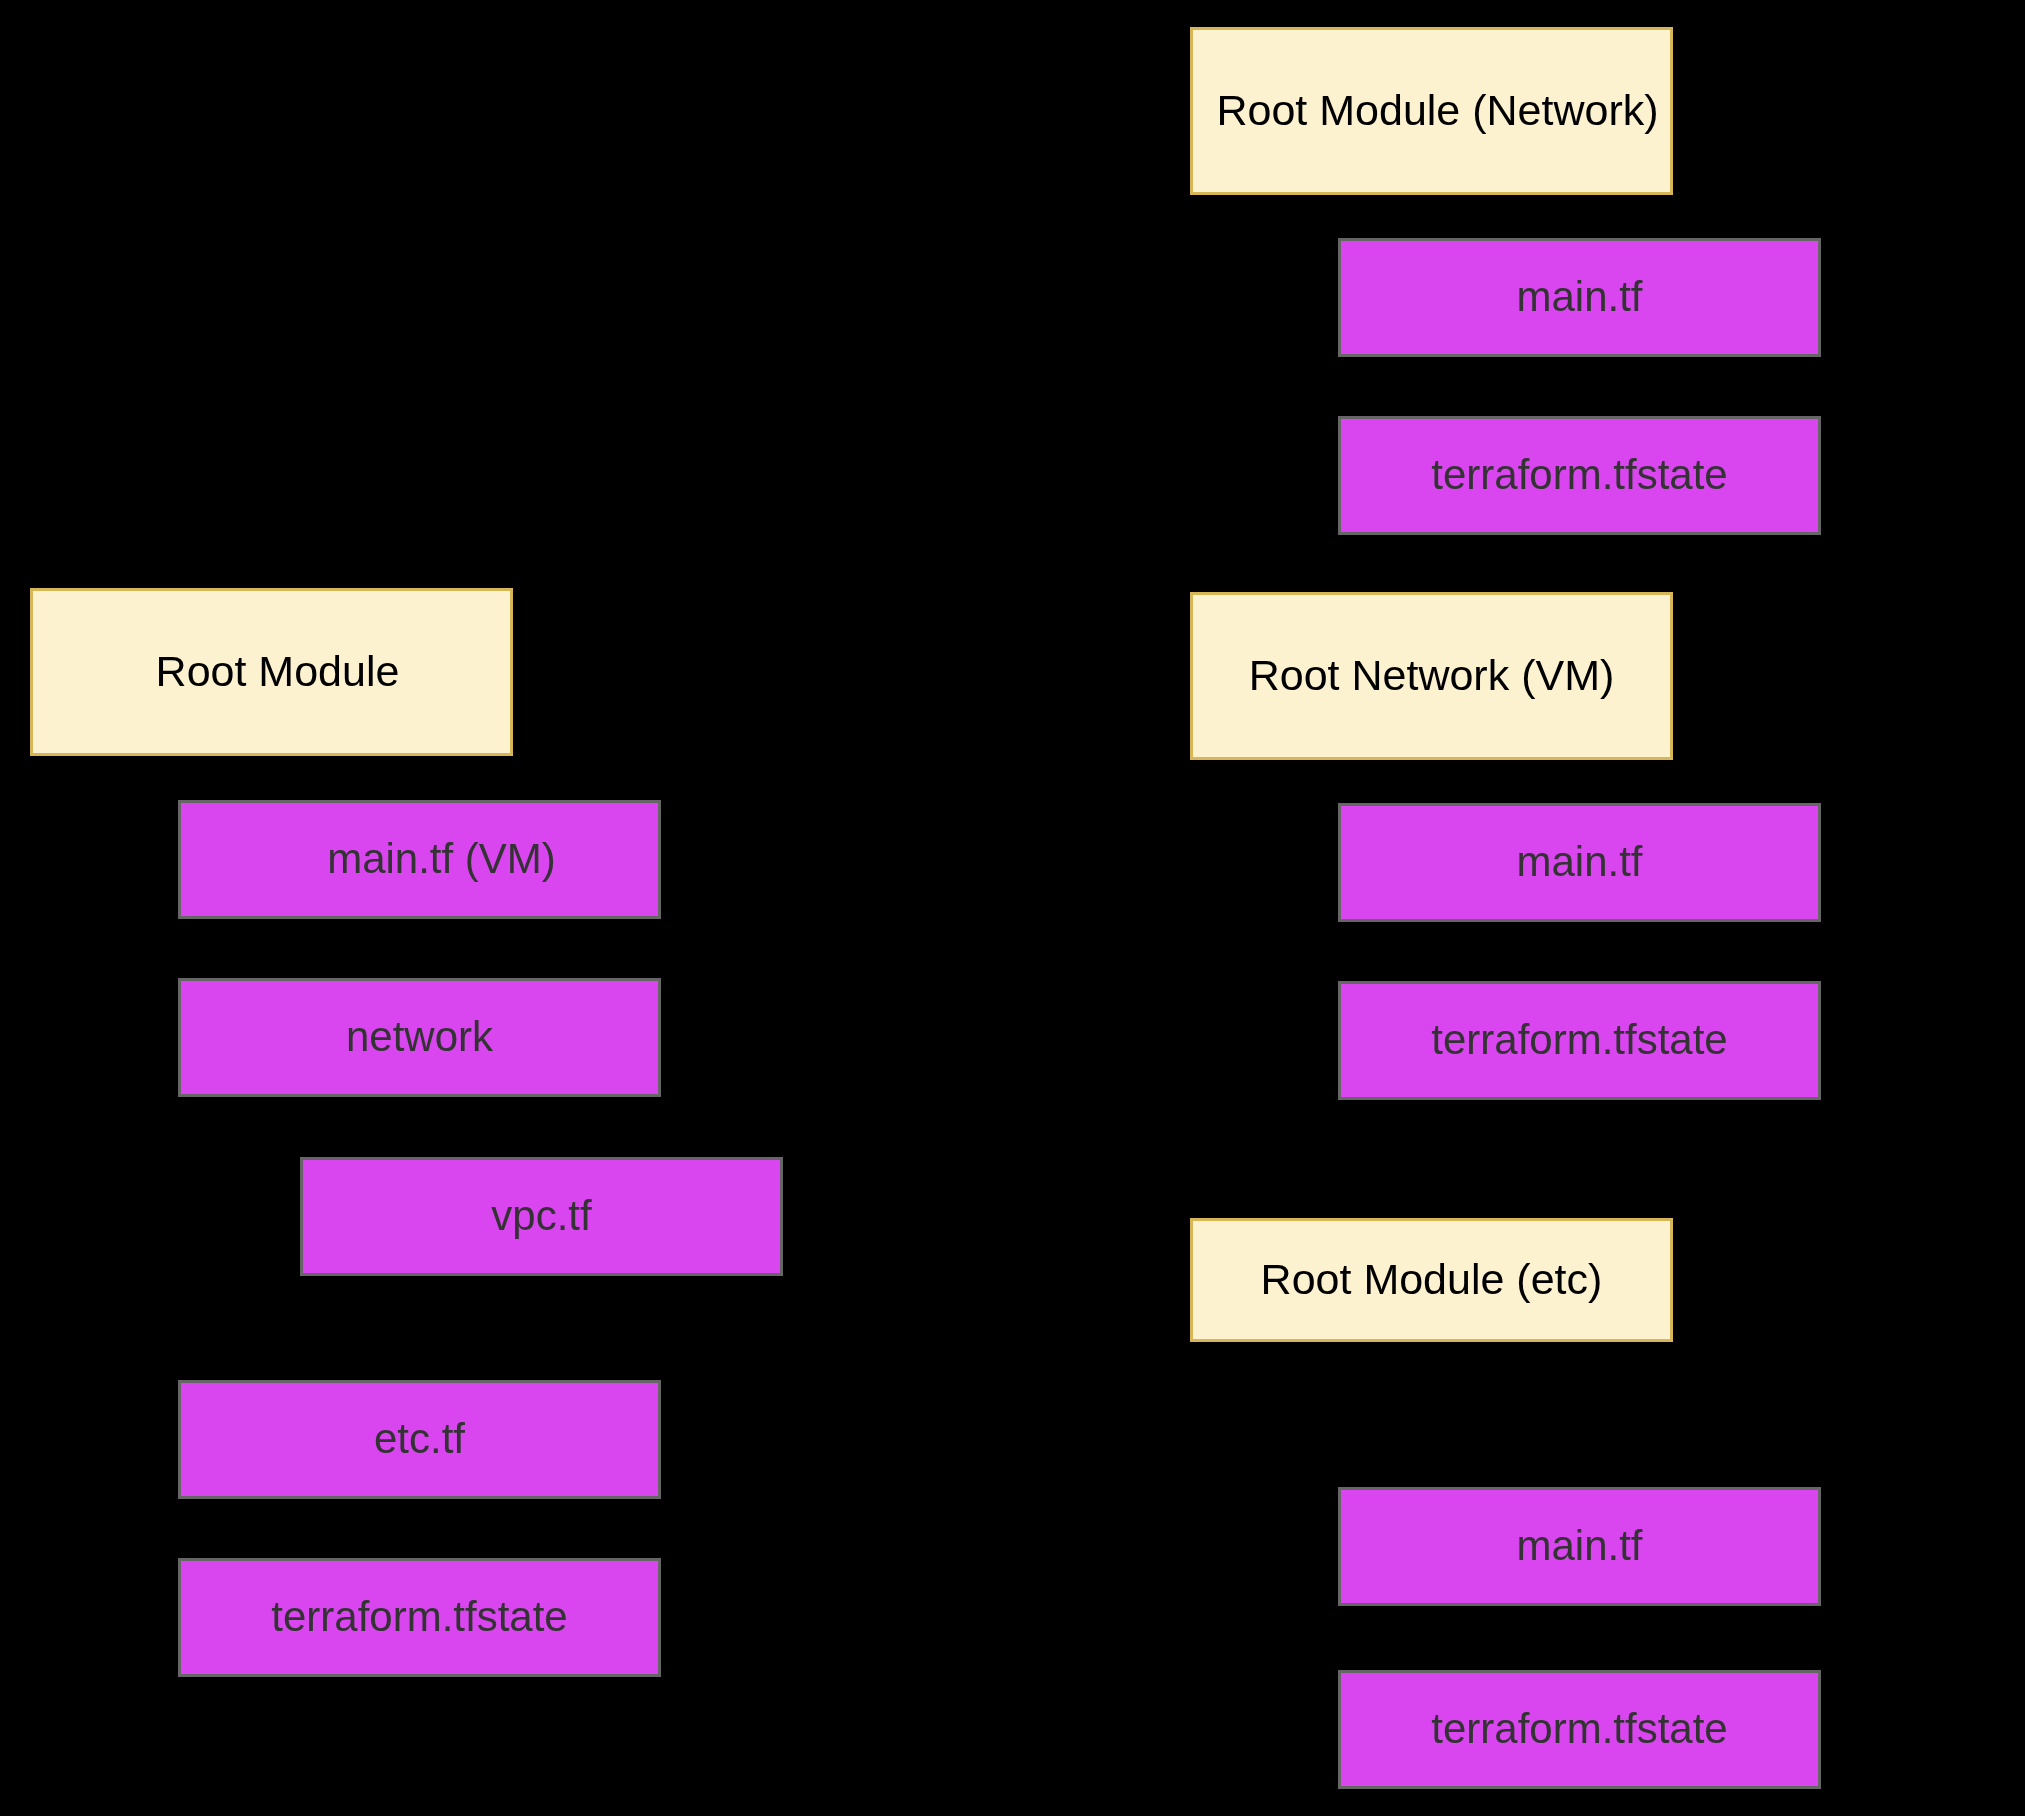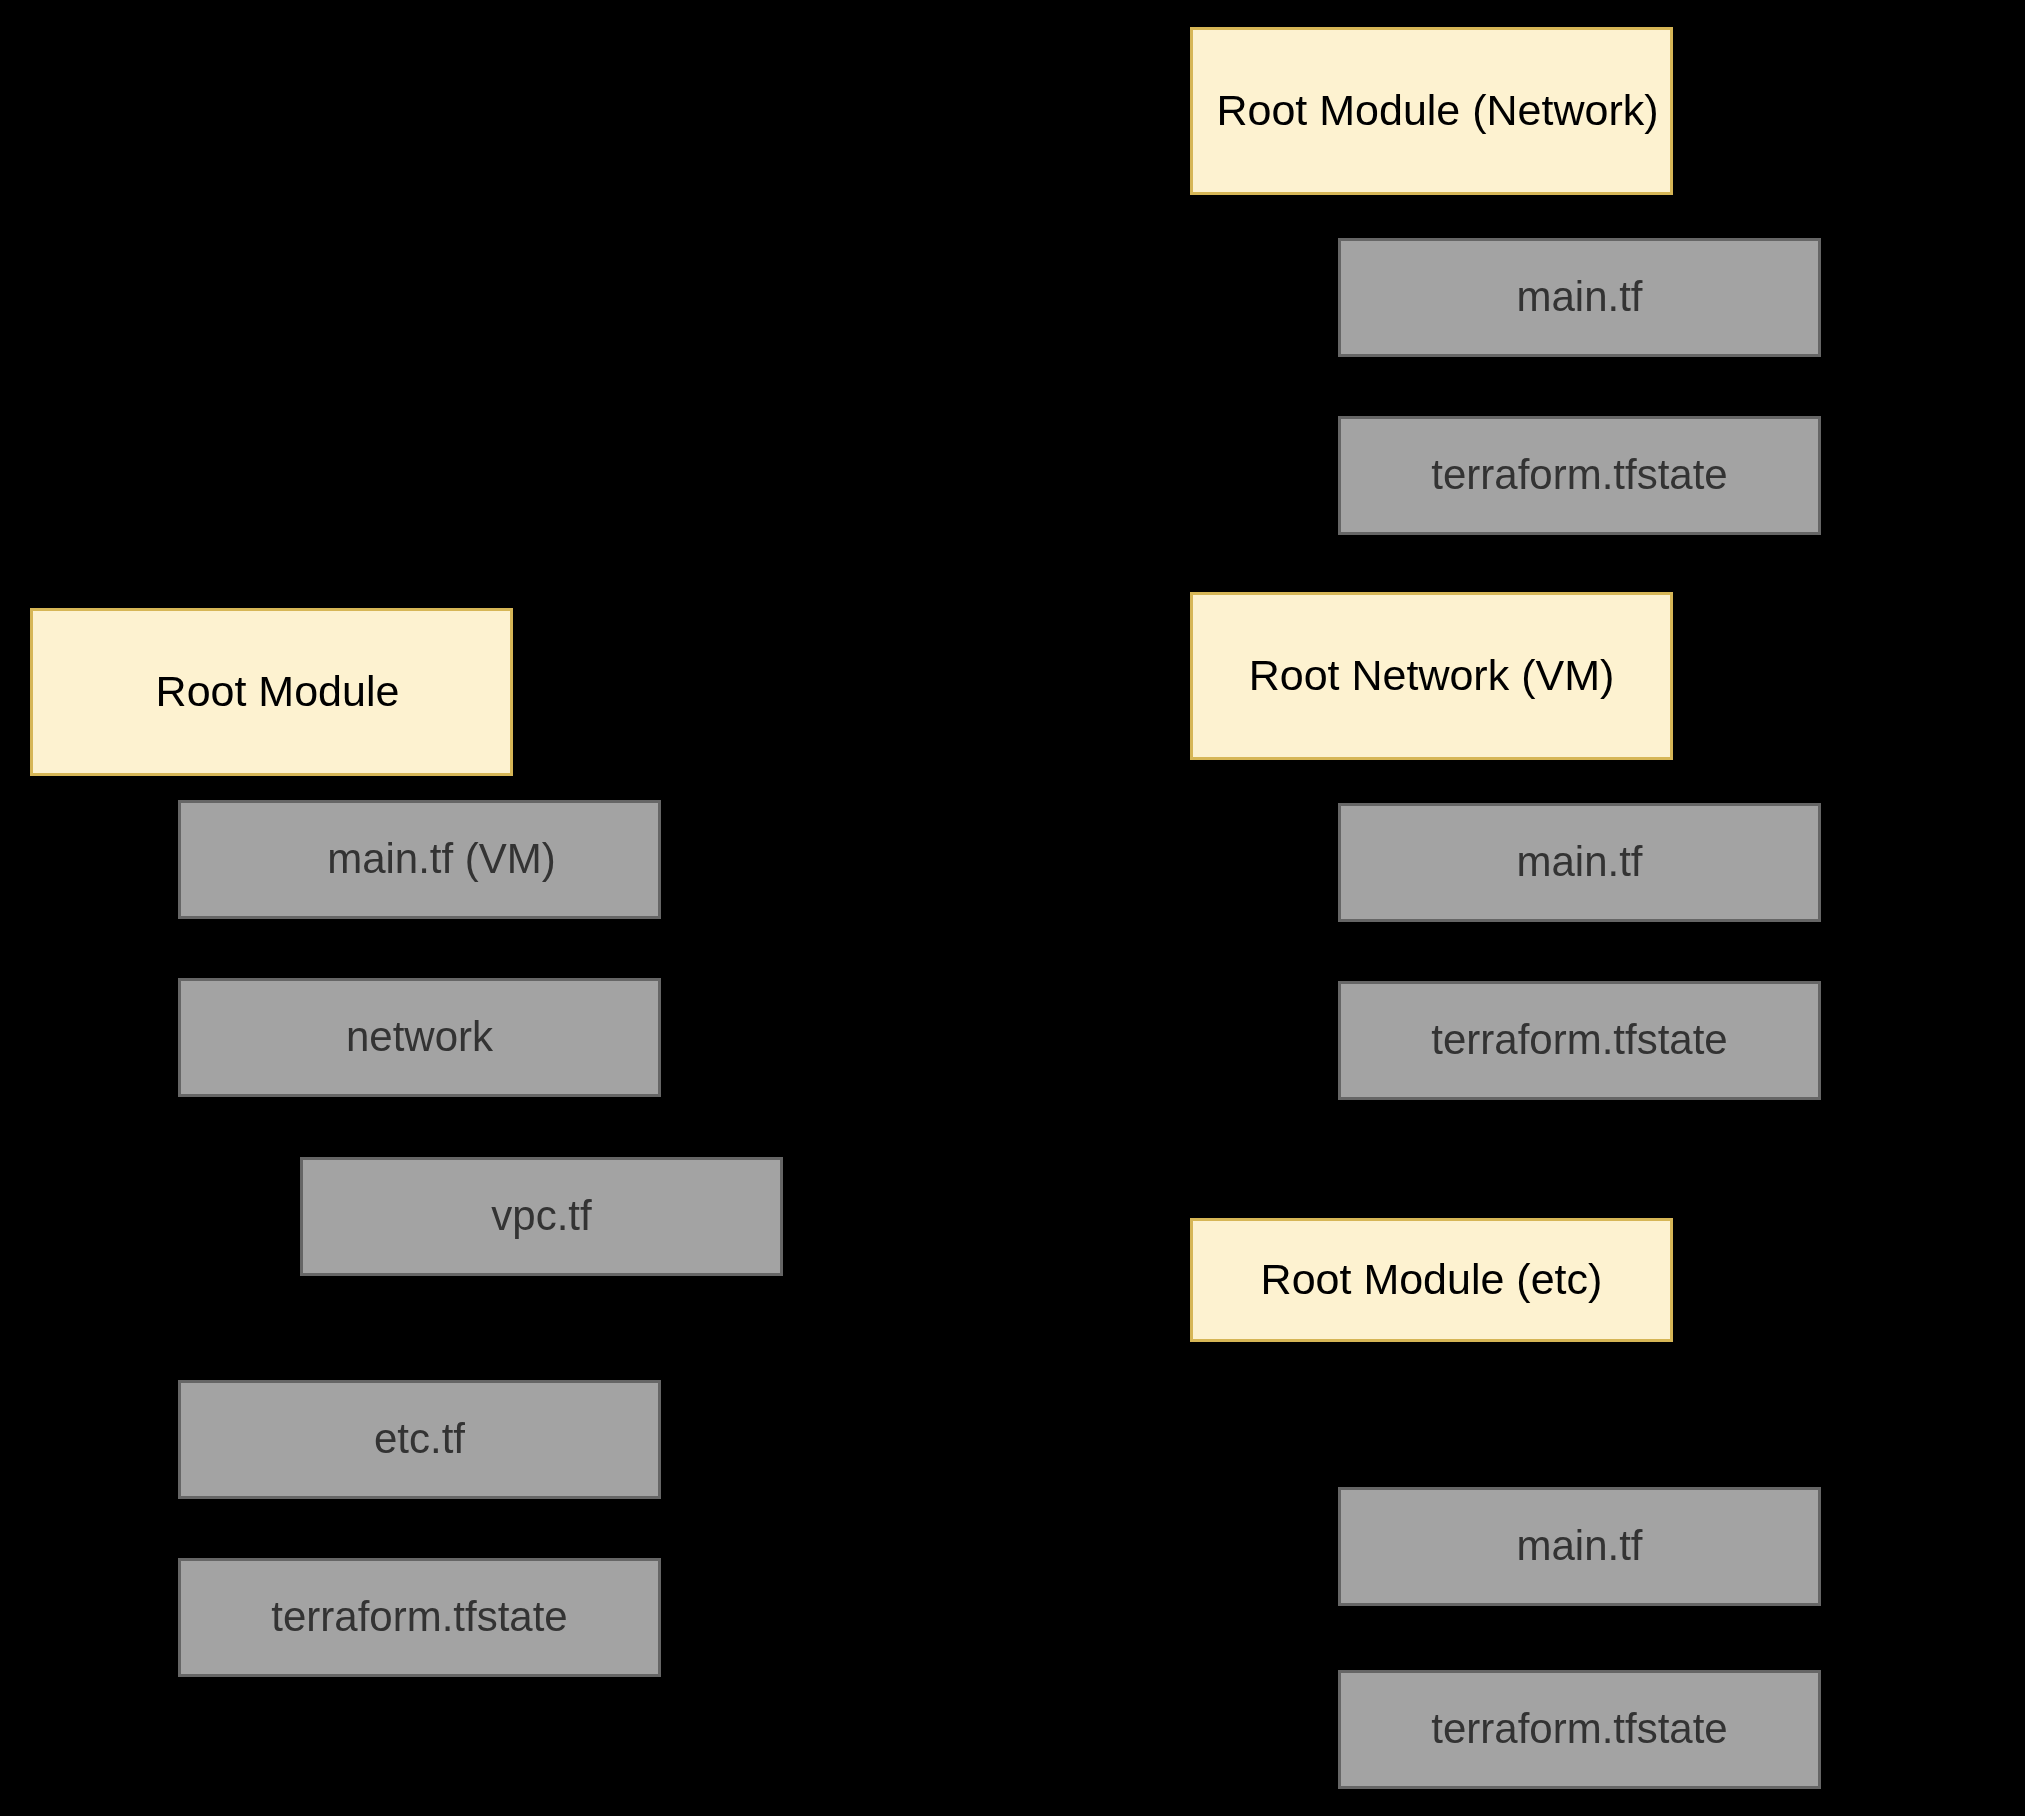--- a/index.html
+++ b/index.html
@@ -27,21 +27,21 @@
     line-height: 1.15;
     white-space: nowrap;
   }
   .node.module {
     background: #FDF2D0;
     border: 3px solid #D6B656;
     color: #000000;
     font-size: 43px;
   }
   .node.file {
-    background: #a3a3a3;
+    background: #d946ef;
     border: 3.7px solid #666666;
     color: #333333;
     font-size: 42px;
   }
   .node .label {
     display: block;
     pointer-events: none;
   }
   .connector {
     position: absolute;
@@ -54,21 +54,21 @@
 <div id="canvas">
     <div class="connector" style="left: 101px; top: 760px; width: 4.5px; height: 16.4px; background: rgb(0, 0, 0);"></div>
     <div class="connector" style="left: 245px; top: 1093px; width: 4.5px; height: 16.4px; background: rgb(0, 0, 0);"></div>
     <div class="connector" style="left: 660px; top: 855px; width: 6px; height: 10.4px; background: rgb(0, 0, 0);"></div>
     <div class="connector" style="left: 660px; top: 1033px; width: 6px; height: 10.4px; background: rgb(0, 0, 0);"></div>
     <div class="connector" style="left: 1261px; top: 192px; width: 4.5px; height: 16.4px; background: rgb(0, 0, 0);"></div>
     <div class="connector" style="left: 1261px; top: 757px; width: 4.5px; height: 16.4px; background: rgb(0, 0, 0);"></div>
     <div class="connector" style="left: 1820px; top: 293px; width: 6px; height: 10.4px; background: rgb(0, 0, 0);"></div>
     <div class="connector" style="left: 1820px; top: 858px; width: 6px; height: 10.4px; background: rgb(0, 0, 0);"></div>
     <div class="connector" style="left: 1820px; top: 471px; width: 6px; height: 10.4px; background: rgb(0, 0, 0);"></div>
-    <div class="node module" style="left: 30px; top: 608px; width: 483px; height: 168px; padding-left: 12px;">
+    <div class="node module" style="left: 30px; top: 588px; width: 483px; height: 168px; padding-left: 12px;">
       <span class="label">Root Module</span>
     </div>
     <div class="node file" style="left: 178px; top: 800px; width: 483px; height: 119px; padding-left: 44px;">
       <span class="label">main.tf (VM)</span>
     </div>
     <div class="node file" style="left: 178px; top: 978px; width: 483px; height: 119px;">
       <span class="label">network</span>
     </div>
     <div class="node file" style="left: 300px; top: 1157px; width: 483px; height: 119px;">
       <span class="label">vpc.tf</span>

